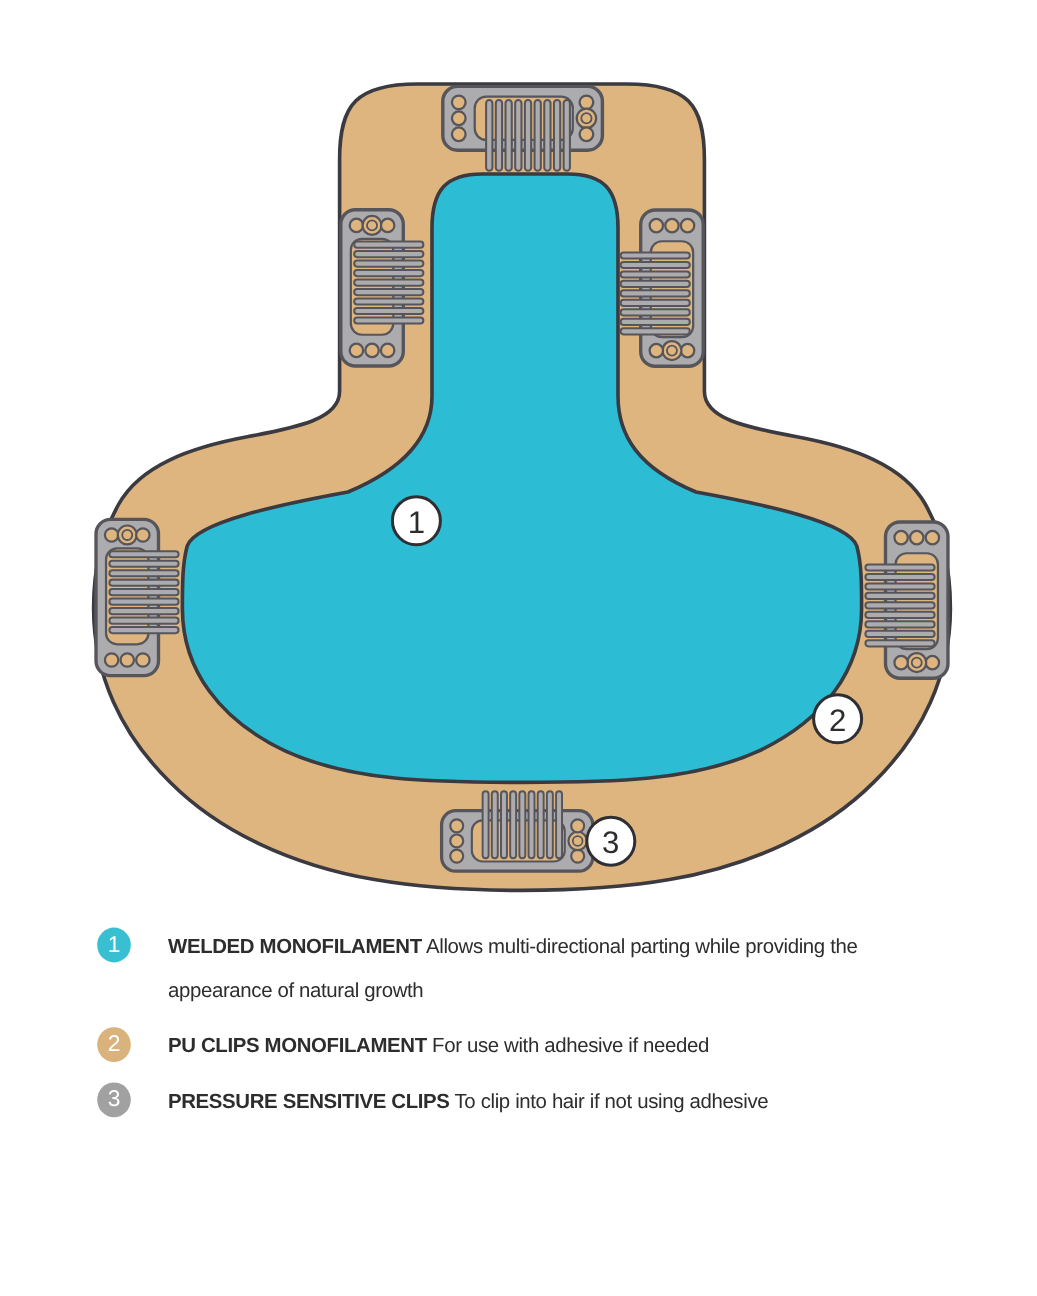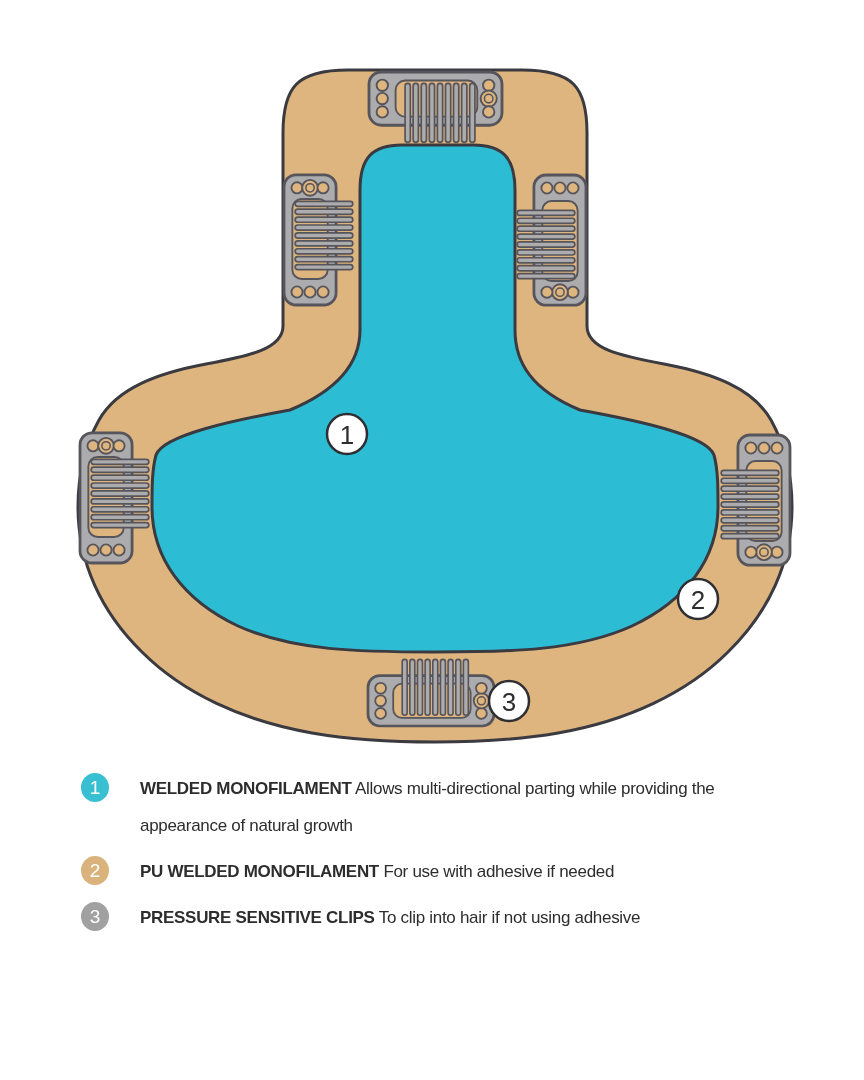--- a/index.html
+++ b/index.html
@@ -145,21 +145,21 @@
       <span class="legend-badge b1">
           <span>1</span>
         </span>
       <p class="legend-text"><b>WELDED MONOFILAMENT</b> <span>Allows multi-directional parting while providing the appearance of natural growth</span></p>
     </div>
 
     <div class="legend-row">
       <span class="legend-badge b2">
           <span>2</span>
         </span>
-      <p class="legend-text"><b>PU WELDED MONOFILAMENT</b> <span>For use with adhesive if needed</span></p>
+      <p class="legend-text"><b>PU CLIPS MONOFILAMENT</b> <span>For use with adhesive if needed</span></p>
     </div>
 
     <div class="legend-row">
       <span class="legend-badge b3">
           <span>3</span>
         </span>
       <p class="legend-text"><b>PRESSURE SENSITIVE CLIPS</b> <span>To clip into hair if not using adhesive</span></p>
     </div>
 
   </div>

